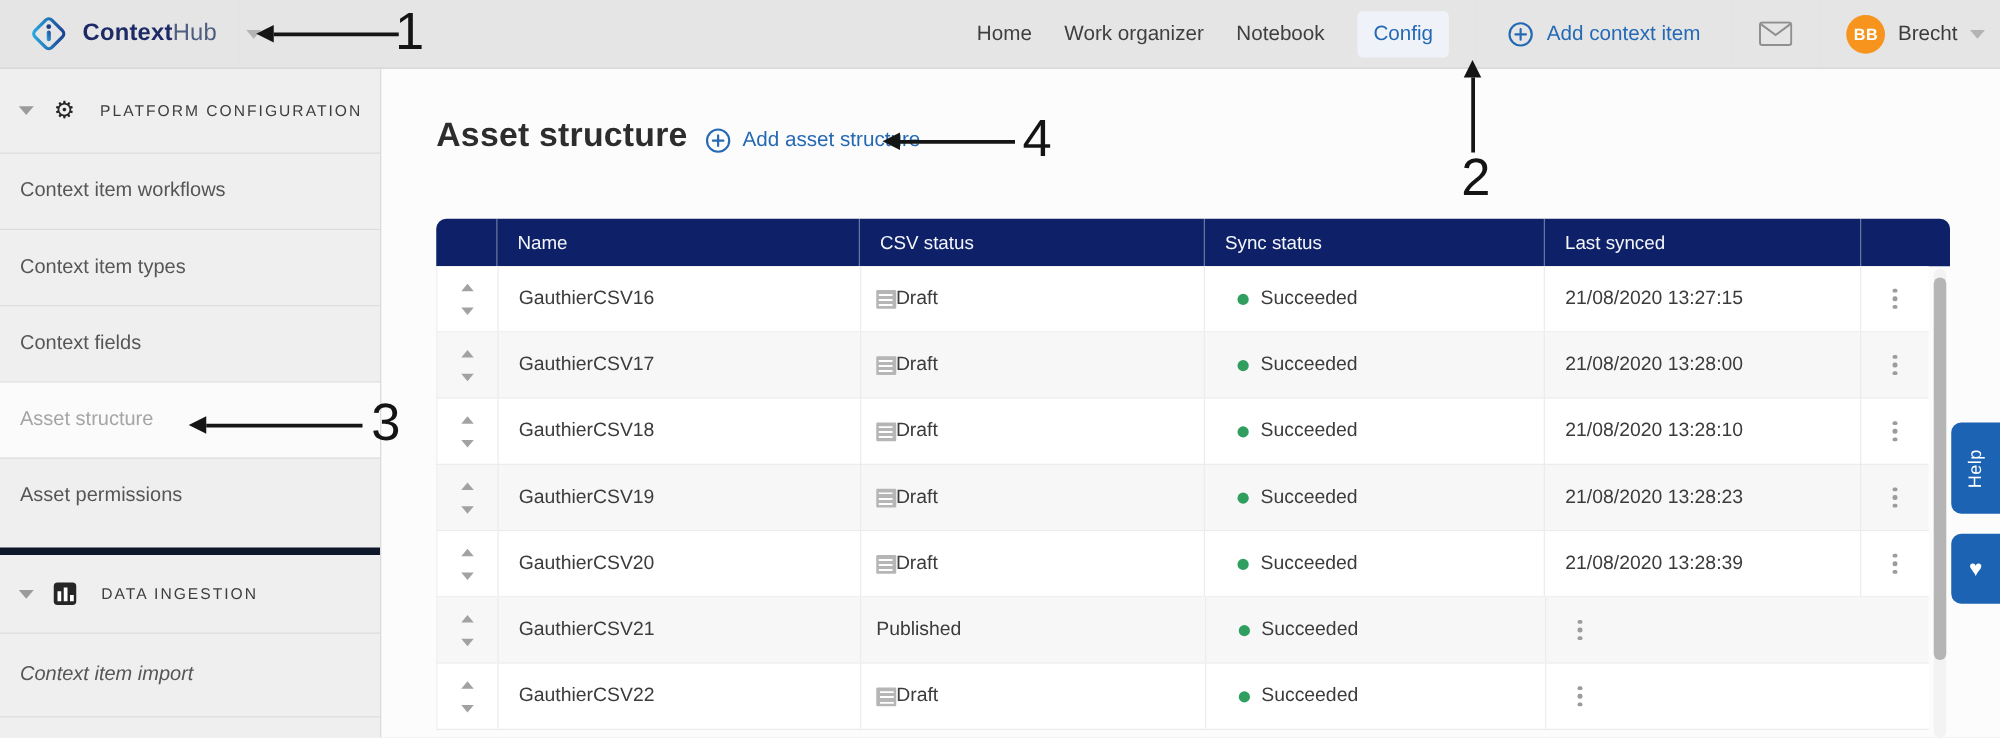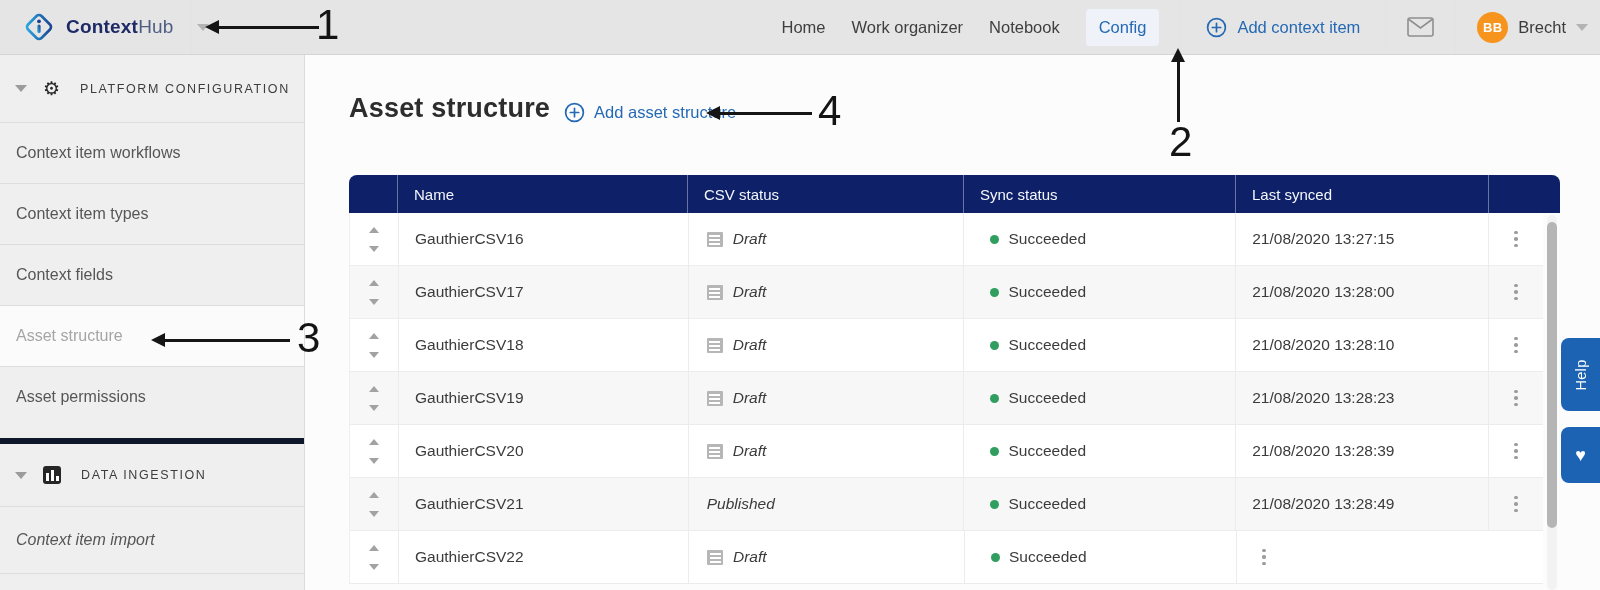--- a/index.html
+++ b/index.html
@@ -62,21 +62,21 @@
   .thead{ display:flex; height:38px; background:#0e2168; border-radius:8px 8px 0 0; overflow:hidden;}
   .th{ display:flex; align-items:center; padding-left:16px; color:#f4f6fb; font-size:15px;
        border-left:1px solid rgba(255,255,255,.38); }
   .th:first-child{ border-left:none; }
   .c0{ width:48px; } .c1{ width:290px; } .c2{ width:276px; } .c3{ width:272px; } .c4{ width:253px; } .c5{ width:72px; }
   .tbody{ width:1194px; }
   .tr{ display:flex; height:53px; background:#ffffff; border-bottom:1px solid #ececec; border-left:1px solid #efefef;}
   .tr:nth-child(even){ background:#f7f7f7; }
   .td{ display:flex; align-items:center; font-size:15.5px; color:#3b3b3b; border-left:1px solid #ececec; }
   .td.c0{ border-left:none; flex-direction:column; justify-content:center; gap:13px; }
-  .td.c1{ padding-left:16px; } .td.c2{ padding-left:18px; gap:10px;font-style:italic; }
+  .td.c1{ padding-left:16px; } .td.c2{ padding-left:12px; gap:0; }
   .td.c3{ padding-left:26px; gap:9px; } .td.c4{ padding-left:16px; }
   .td.c5{ width:55px; justify-content:center; }
   .tri-up{ width:0; height:0; border-left:5px solid transparent; border-right:5px solid transparent; border-bottom:6px solid #a2a2a2; cursor:pointer;}
   .tri-down{ width:0; height:0; border-left:5px solid transparent; border-right:5px solid transparent; border-top:6px solid #a2a2a2; cursor:pointer;}
   .draft-icon{ position:relative; width:16px; height:15px; background:#b6b6b6; border-radius:1px; flex:0 0 auto;}
   .draft-icon::before{ content:""; position:absolute; left:2.5px; right:2.5px; top:3px; height:10px;
     background:repeating-linear-gradient(to bottom,#ffffff 0 1.6px, transparent 1.6px 4.1px); }
   .dot{ width:9px; height:9px; border-radius:50%; background:#2f9e5f; flex:0 0 auto;}
   .kebab{ display:flex; flex-direction:column; gap:3px; cursor:pointer; padding:4px;}
   .kebab i{ width:3.5px; height:3.5px; border-radius:50%; background:#9c9c9c; display:block;}
@@ -370,23 +370,20 @@
               <span>GauthierCSV21</span>
             </div>
           <div class="td c2">
 
             <span>Published</span>
           </div>
           <div class="td c3">
             <span class="dot"></span>
             <span>Succeeded</span>
           </div>
-          <div class="td c4">
-              <span>21/08/2020 13:28:49</span>
-            </div>
           <div class="td c5">
             <span class="kebab">
                 <i></i>
                 <i></i>
                 <i></i>
               </span>
           </div>
         </div>
 
         <div class="tr">

